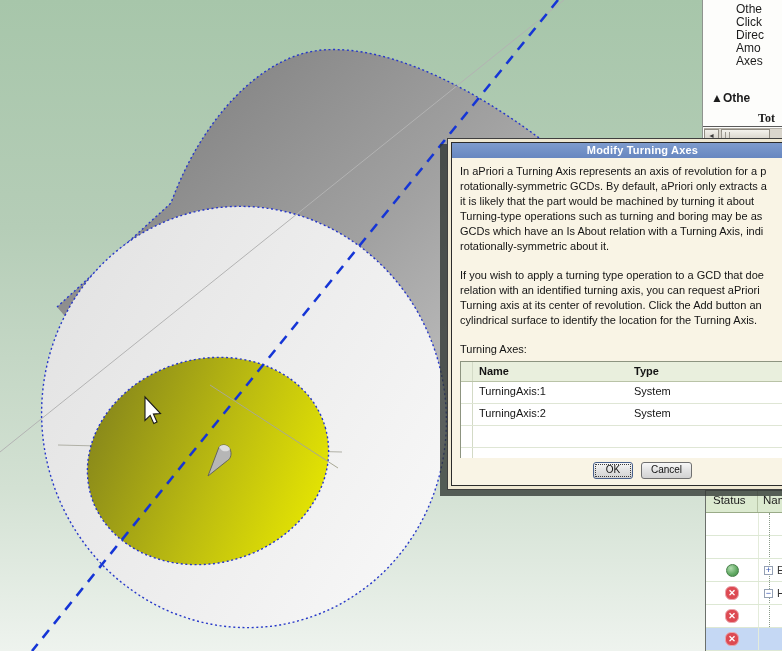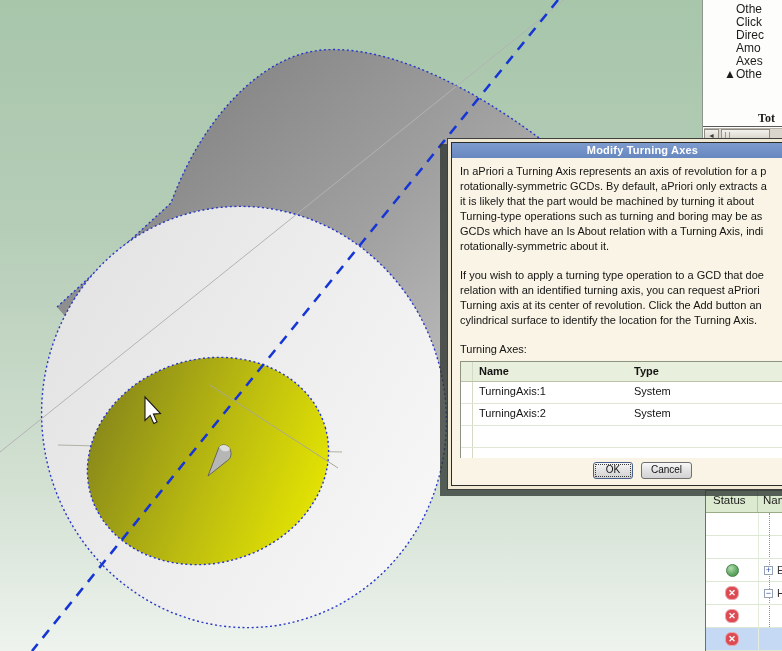--- a/index.html
+++ b/index.html
@@ -13,21 +13,21 @@
     position:absolute;left:0;top:0;width:782px;height:651px;
     background:linear-gradient(180deg,#a7c6aa 0%,#b5cdb7 35%,#d3e1d3 75%,#eef3ee 100%);
   }
   svg.scene{position:absolute;left:0;top:0;z-index:2;}
   
   .right-panel{
     position:absolute;left:702px;top:0;width:80px;height:490px;background:#fdfdfb;
     border-left:1px solid #8f948f;z-index:3;font-size:12px;color:#1c1c1c;
   }
   .rp-label{position:absolute;left:33px;white-space:nowrap;}
-  .rp-label.bold{font-weight:normal;left:21px;}
+  .rp-label.bold{font-weight:bold;left:8px;margin-top:24px;}
   .rp-total{position:absolute;left:55px;top:111px;font-weight:bold;white-space:nowrap;font-family:Liberation Serif, serif;}
   .rp-sep{position:absolute;left:0;top:126px;width:80px;height:0;border-top:1px solid #5a5a5a;}
   .hscroll{position:absolute;left:1px;top:128px;width:79px;height:14px;background:#d9d5cc;border-top:1px solid #b5b1a8;}
   .hs-btn{position:absolute;left:0;top:0;width:15px;height:13px;background:linear-gradient(180deg,#f2f0ea,#cfcbc2);
     border:1px solid #8f8b82;box-sizing:border-box;color:#3b3b3b;font-size:7px;line-height:11px;text-align:center;}
   .hs-thumb{position:absolute;left:17px;top:0;width:49px;height:13px;background:linear-gradient(180deg,#f4f2ec,#d2cec5);
     border:1px solid #8f8b82;box-sizing:border-box;}
   .hs-grip{position:absolute;left:17px;top:3px;width:12px;height:7px;
     background:repeating-linear-gradient(90deg,#9a968d 0 1px,transparent 1px 4px);}
   

